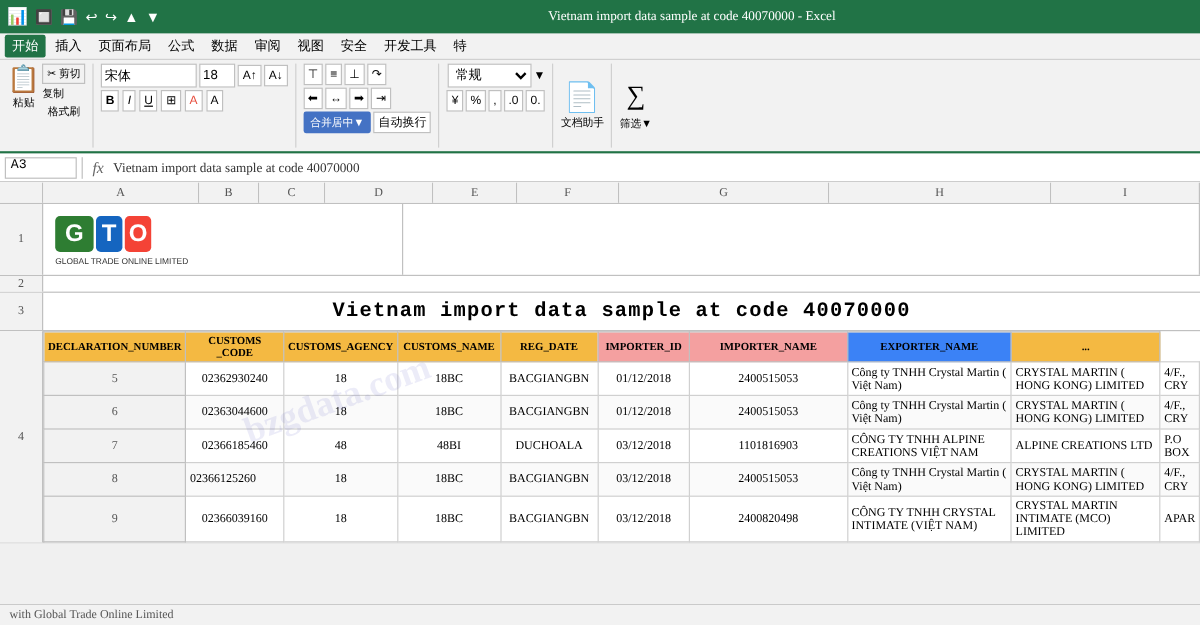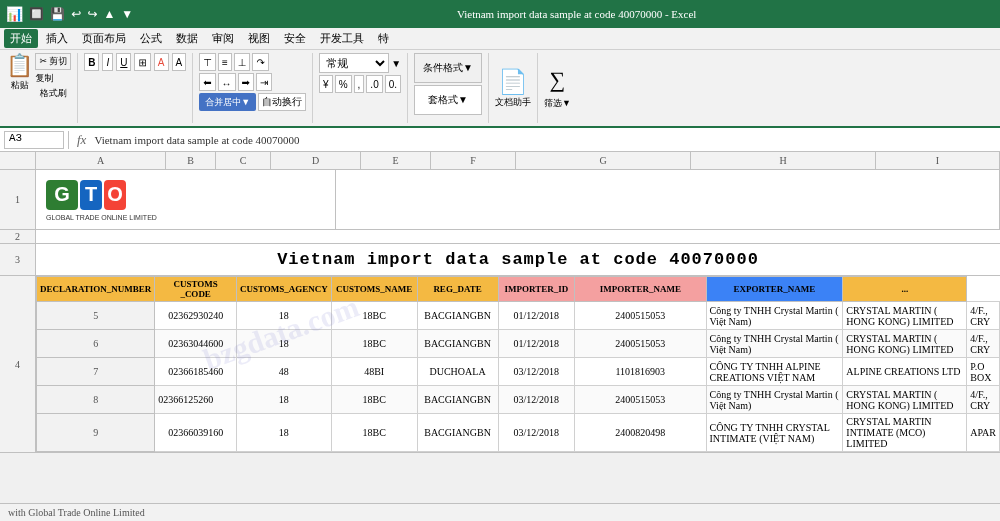--- a/index.html
+++ b/index.html
@@ -225,20 +225,26 @@
       </div>
       <div style="display:flex;flex-direction:column;gap:2px;">
         <span style="font-size:9px;cursor:pointer;padding:1px 3px;border:1px solid #c0c0c0;">✂ 剪切</span>
         <span style="font-size:9px;cursor:pointer;">复制</span>
         <span style="font-size:9px;cursor:pointer;text-align:center;">格式刷</span>
       </div>
     </div>
   </div>
 
   <div style="display:flex;flex-direction:column;border-right:1px solid #d0d0d0;padding-right:6px;gap:2px;height:70px;">
+    <div style="display:flex;gap:2px;align-items:center;">
+      <input type="text" class="font-combo" value="宋体" style="width: 80px;">
+      <input type="text" class="font-combo" value="18" style="width: 30px;">
+      <button class="ribbon-small-btn">A↑</button>
+      <button class="ribbon-small-btn">A↓</button>
+    </div>
     <div style="display:flex;gap:3px;align-items:center;">
       <button class="ribbon-small-btn" style="font-weight:bold;">B</button>
       <button class="ribbon-small-btn" style="font-style:italic;">I</button>
       <button class="ribbon-small-btn" style="text-decoration:underline;">U</button>
       <button class="ribbon-small-btn">⊞</button>
       <button class="ribbon-small-btn" style="color:#e74c3c;">A</button>
       <button class="ribbon-small-btn">A</button>
     </div>
   </div>
 
@@ -270,24 +276,20 @@
     </div>
     <div style="display:flex;gap:2px;">
       <button class="ribbon-small-btn">¥</button>
       <button class="ribbon-small-btn">%</button>
       <button class="ribbon-small-btn">,</button>
       <button class="ribbon-small-btn">.0</button>
       <button class="ribbon-small-btn">0.</button>
     </div>
   </div>
 
-  <div style="display:flex;flex-direction:column;border-right:1px solid #d0d0d0;padding-right:6px;gap:2px;height:70px;">
-    <button class="ribbon-small-btn" style="height:30px;padding:4px 8px;background:#f0f0f0;">条件格式▼</button>
-    <button class="ribbon-small-btn" style="height:30px;padding:4px 8px;">套格式▼</button>
-  </div>
 
   <div style="display:flex;flex-direction:column;align-items:center;border-right:1px solid #d0d0d0;padding-right:6px;height:70px;justify-content:center;">
     <span style="font-size:24px;color:#217346;">📄</span>
     <span style="font-size:9px;">文档助手</span>
   </div>
 
   <div style="display:flex;flex-direction:column;align-items:center;height:70px;justify-content:center;gap:4px;">
     <span style="font-size:22px;cursor:pointer;">∑</span>
     <span style="font-size:9px;cursor:pointer;">筛选▼</span>
   </div>

